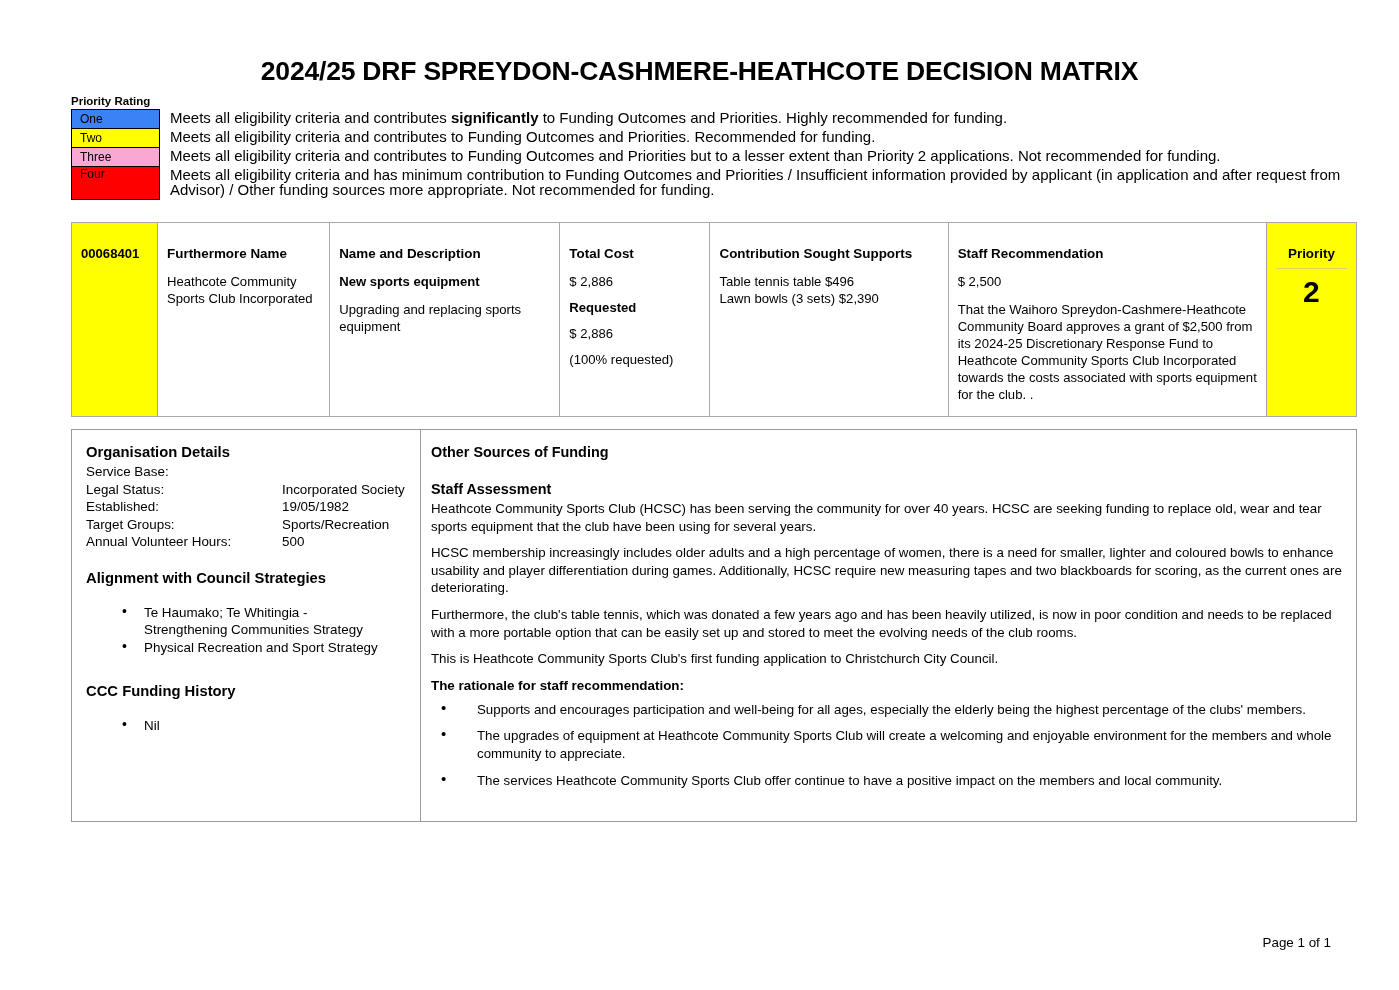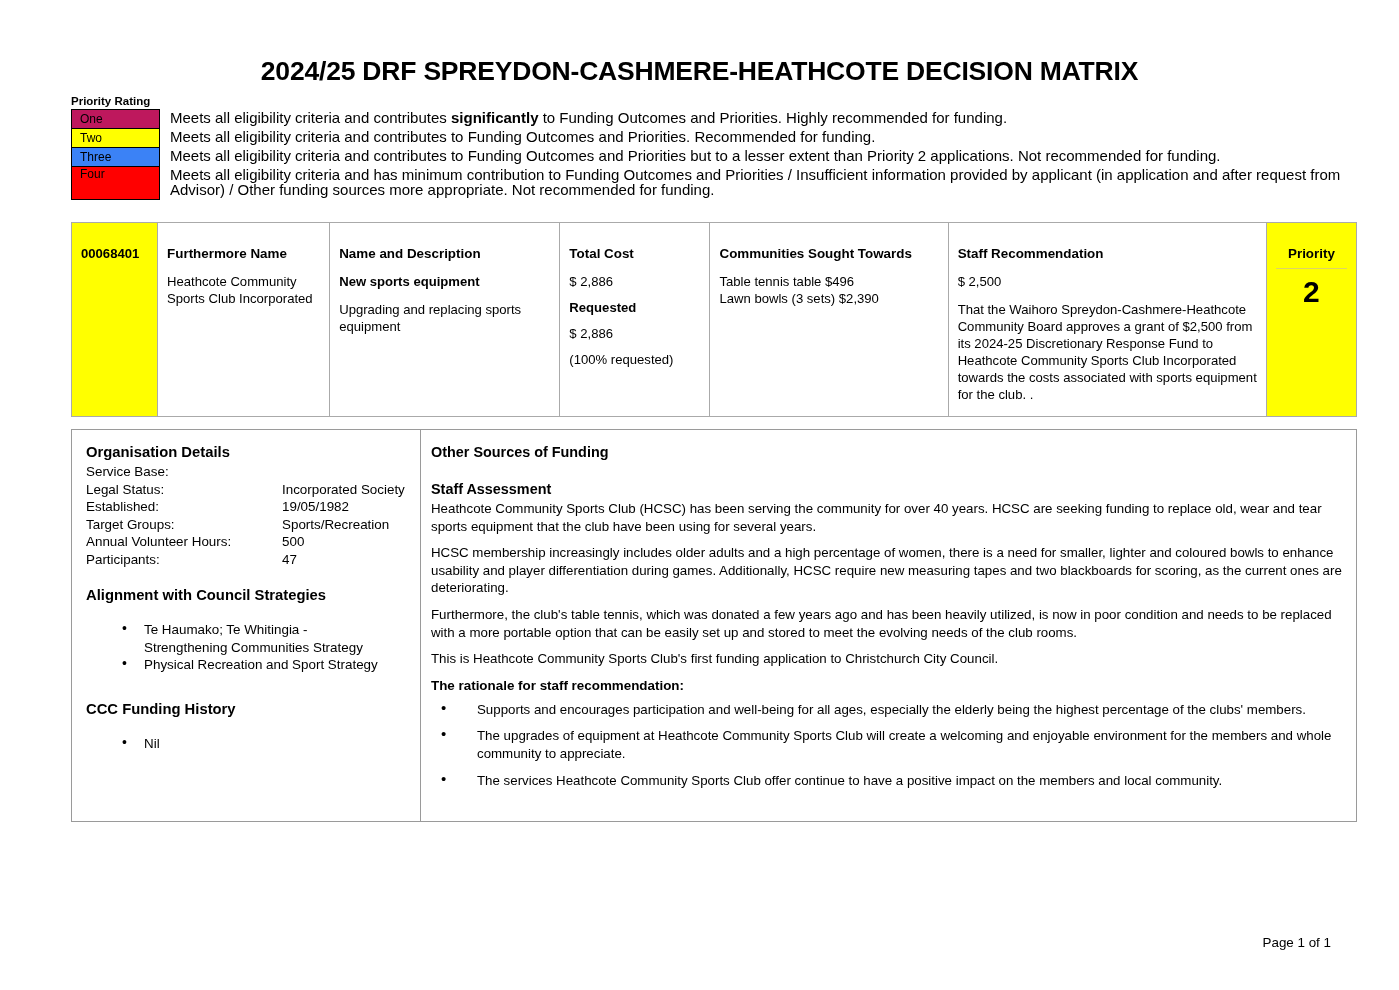--- a/index.html
+++ b/index.html
@@ -209,29 +209,29 @@
 </head>
 <body>
 
 <div class="doc-title">2024/25 DRF SPREYDON-CASHMERE-HEATHCOTE DECISION MATRIX</div>
 
 <div class="legend">
   <div class="legend-title">Priority Rating</div>
   <table class="legend-table">
     <tbody>
       <tr>
-        <td class="legend-swatch" style="background:#be185d;">One</td>
+        <td class="legend-swatch" style="background:#3b82f6;">One</td>
         <td class="legend-desc"><span>Meets all eligibility criteria and contributes </span><b>significantly</b><span> to Funding Outcomes and Priorities.  Highly recommended for funding.</span></td>
       </tr>
       <tr>
         <td class="legend-swatch" style="background:#ffff00;">Two</td>
         <td class="legend-desc">Meets all eligibility criteria and contributes to Funding Outcomes and Priorities.  Recommended for funding.</td>
       </tr>
       <tr>
-        <td class="legend-swatch" style="background:#3b82f6;">Three</td>
+        <td class="legend-swatch" style="background:#f9a8d4;">Three</td>
         <td class="legend-desc">Meets all eligibility criteria and contributes to Funding Outcomes and Priorities but to a lesser extent than Priority 2 applications.  Not recommended for funding.</td>
       </tr>
       <tr class="legend-row-four">
         <td class="legend-swatch" style="background:#ff0000; height:33px;">Four</td>
         <td class="legend-desc">Meets all eligibility criteria and has minimum contribution to Funding Outcomes and Priorities / Insufficient information provided by applicant (in application and after request from Advisor) / Other funding sources more appropriate.  Not recommended for funding.</td>
       </tr>
     </tbody>
   </table>
 </div>
 
@@ -253,21 +253,21 @@
 
       <td class="col-cost">
         <span class="cell-head">Total Cost</span>
         <span class="cell-line spaced">$ 2,886</span>
         <span class="cell-line spaced" style="font-weight:bold;">Requested</span>
         <span class="cell-line spaced">$ 2,886</span>
         <span class="cell-line">(100%  requested)</span>
       </td>
 
       <td class="col-contrib">
-        <span class="cell-head">Communities Sought Towards</span>
+        <span class="cell-head">Contribution Sought Supports</span>
         <span class="cell-line">Table tennis table $496</span>
         <span class="cell-line">Lawn bowls (3 sets) $2,390</span>
       </td>
 
       <td class="col-staff">
         <span class="cell-head">Staff Recommendation</span>
         <span class="cell-line" style="font-weight:normal; margin-bottom:11px;">$ 2,500</span>
         <span class="cell-line">That the Waihoro Spreydon-Cashmere-Heathcote Community Board approves a grant of $2,500 from its 2024-25 Discretionary Response Fund to Heathcote Community Sports Club Incorporated towards the costs associated with sports equipment for the club.  .</span>
       </td>
 
@@ -297,24 +297,20 @@
           <td class="kv-key">Established:</td>
           <td>19/05/1982</td>
         </tr>
         <tr>
           <td class="kv-key">Target Groups:</td>
           <td>Sports/Recreation</td>
         </tr>
         <tr>
           <td class="kv-key">Annual Volunteer Hours:</td>
           <td>500</td>
-        </tr>
-        <tr>
-          <td class="kv-key">Participants:</td>
-          <td>47</td>
         </tr>
       </tbody>
     </table>
 
     <div class="blk-gap"></div>
 
     <div class="sec-head">Alignment with Council Strategies</div>
     <ul class="bullets">
       <li>Te Haumako; Te Whitingia - Strengthening Communities Strategy</li>
       <li>Physical Recreation and Sport Strategy</li>

